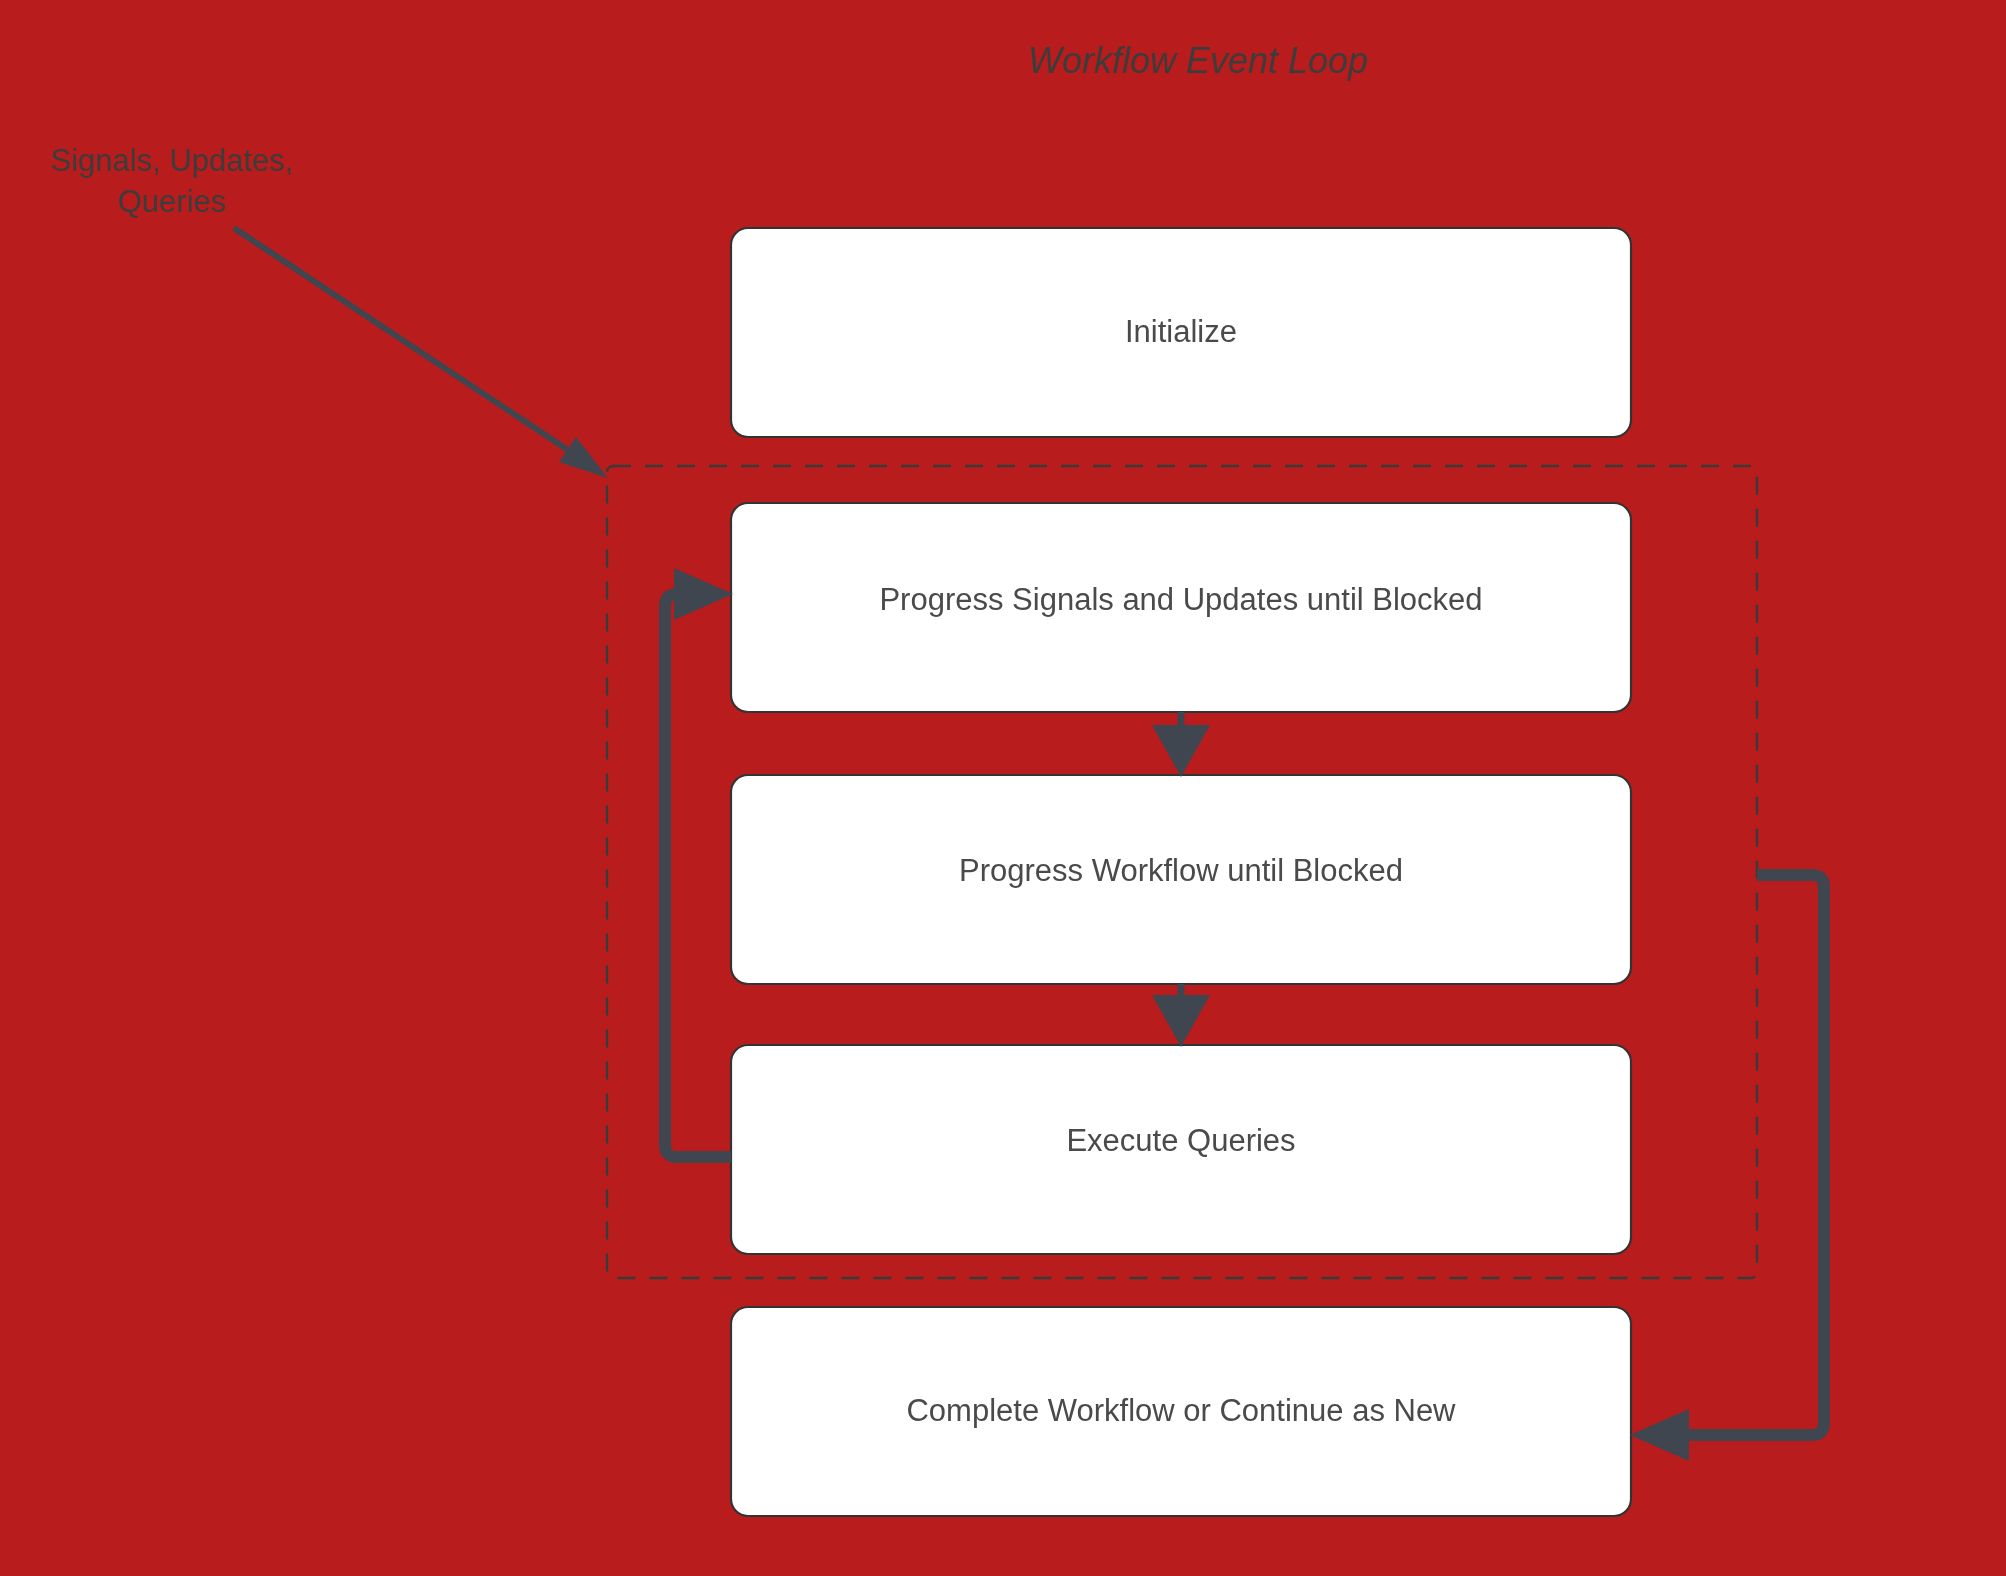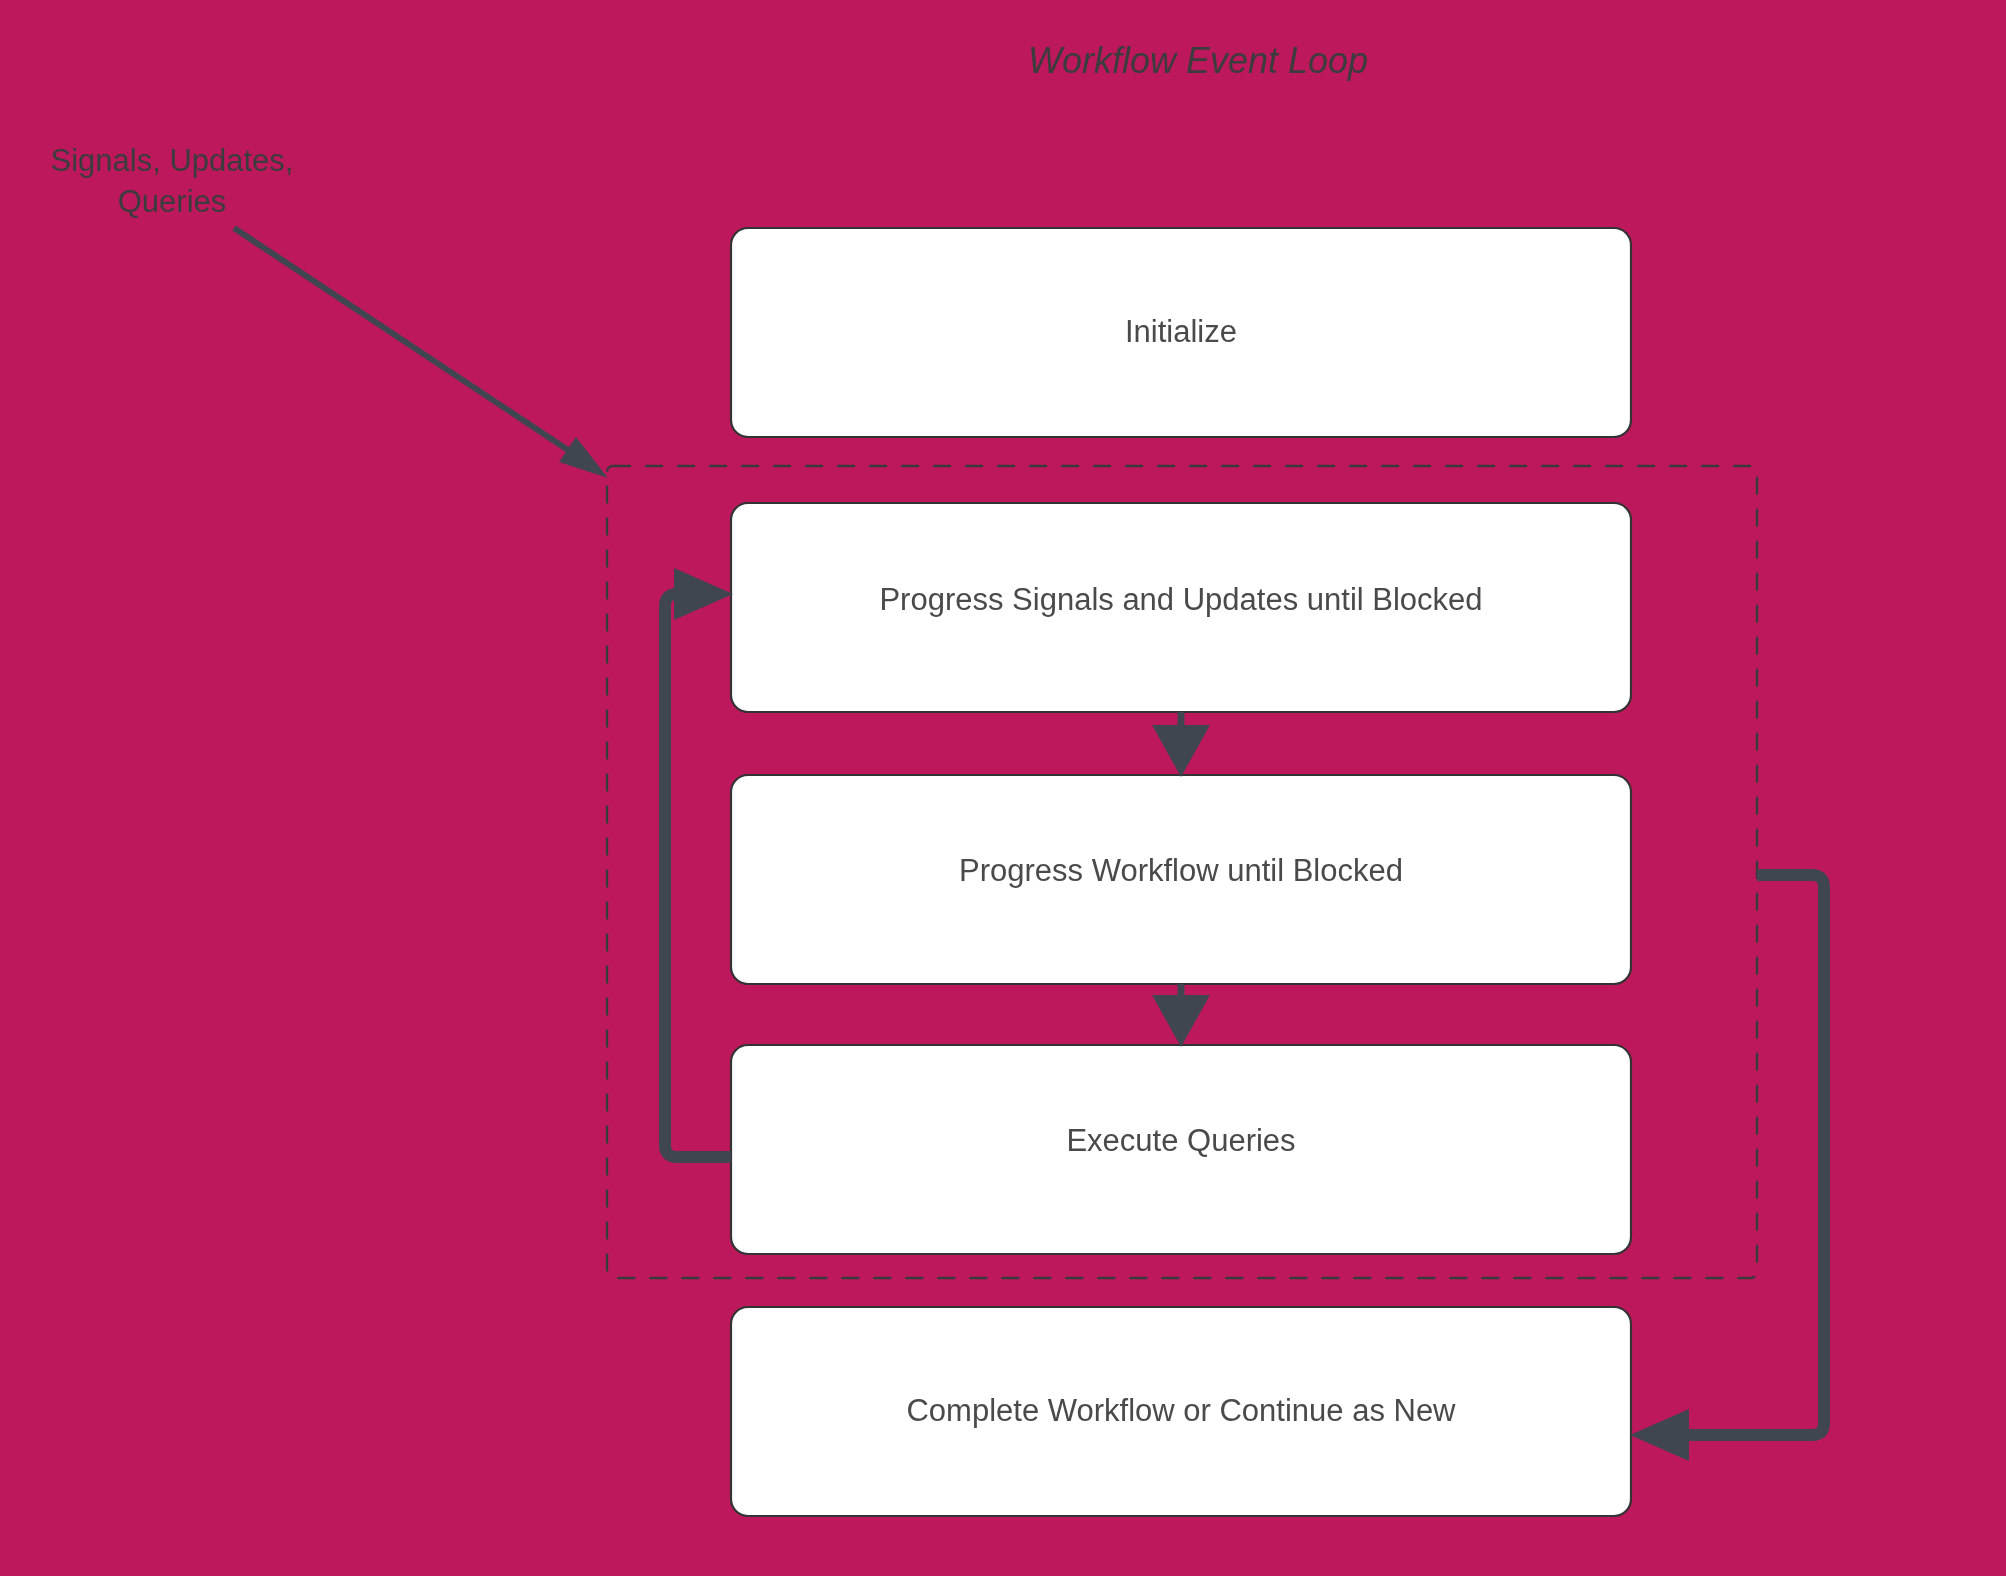--- a/index.html
+++ b/index.html
@@ -10,21 +10,21 @@
   body {
     width: 2006px;
     height: 1576px;
     font-family: "Liberation Sans", sans-serif;
     overflow: hidden;
   }
   #diagram-root {
     position: relative;
     width: 2006px;
     height: 1576px;
-    background: #be185d;
+    background: #b91c1c;
   }
   svg.canvas {
     position: absolute;
     top: 0;
     left: 0;
     width: 2006px;
     height: 1576px;
     display: block;
   }
   .node-box {

